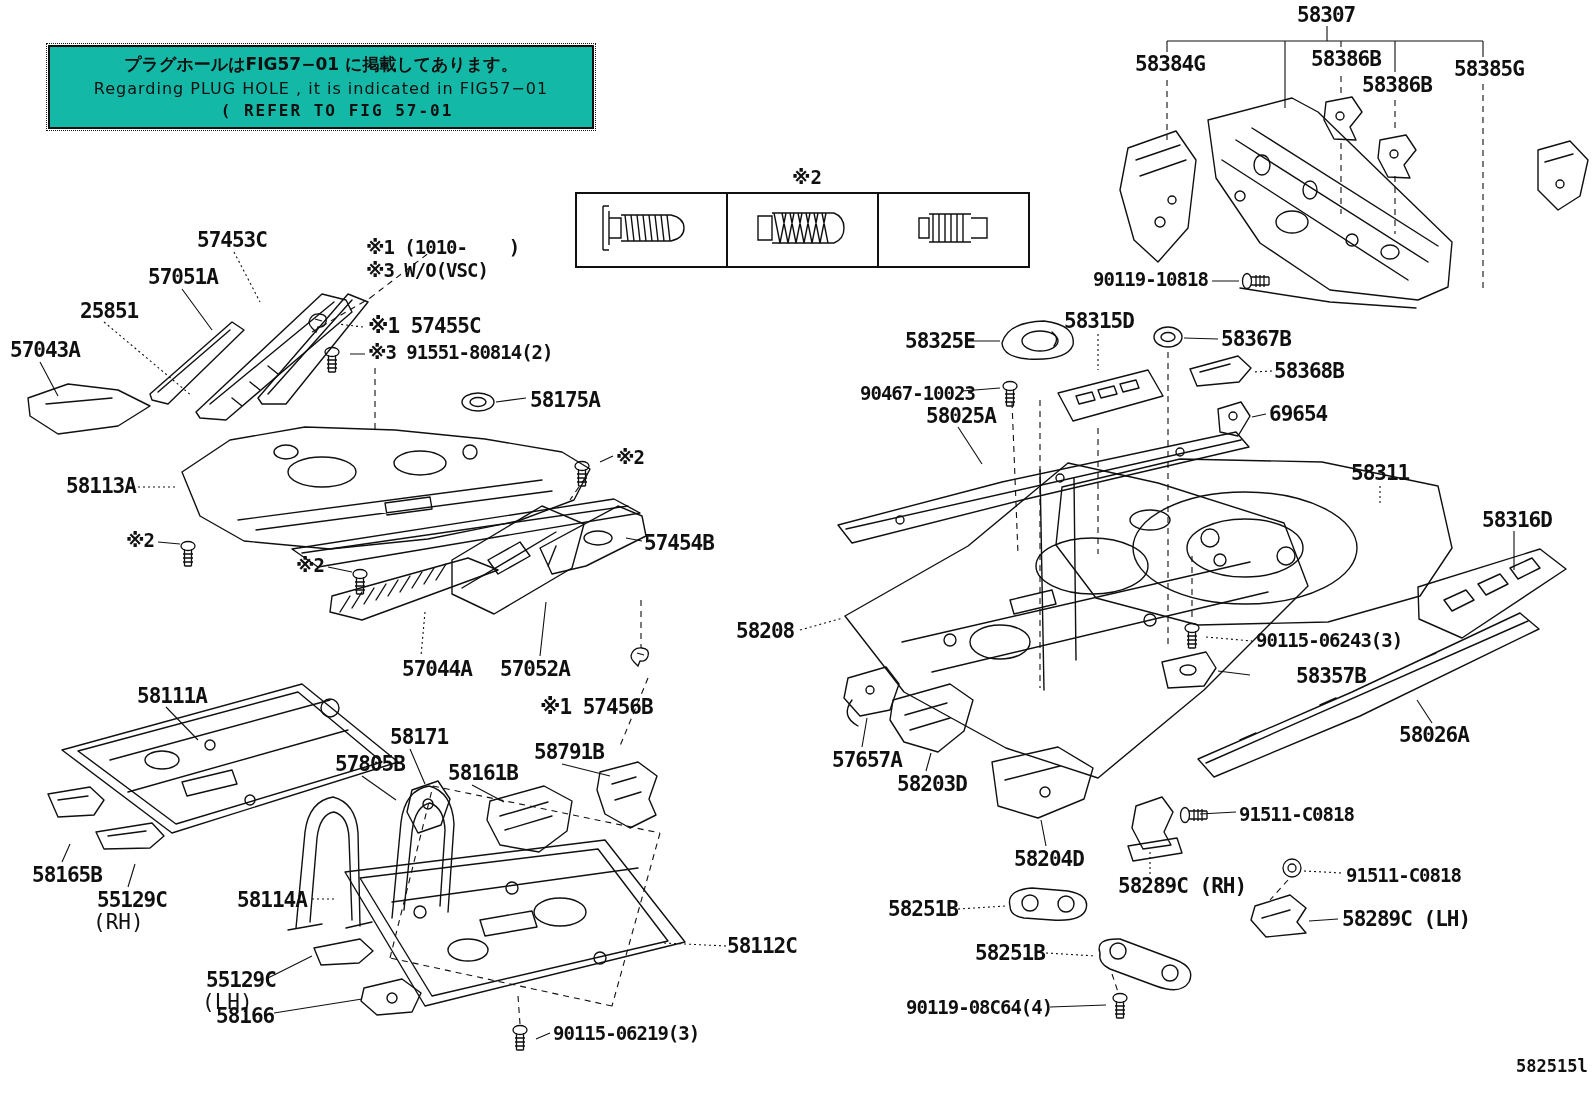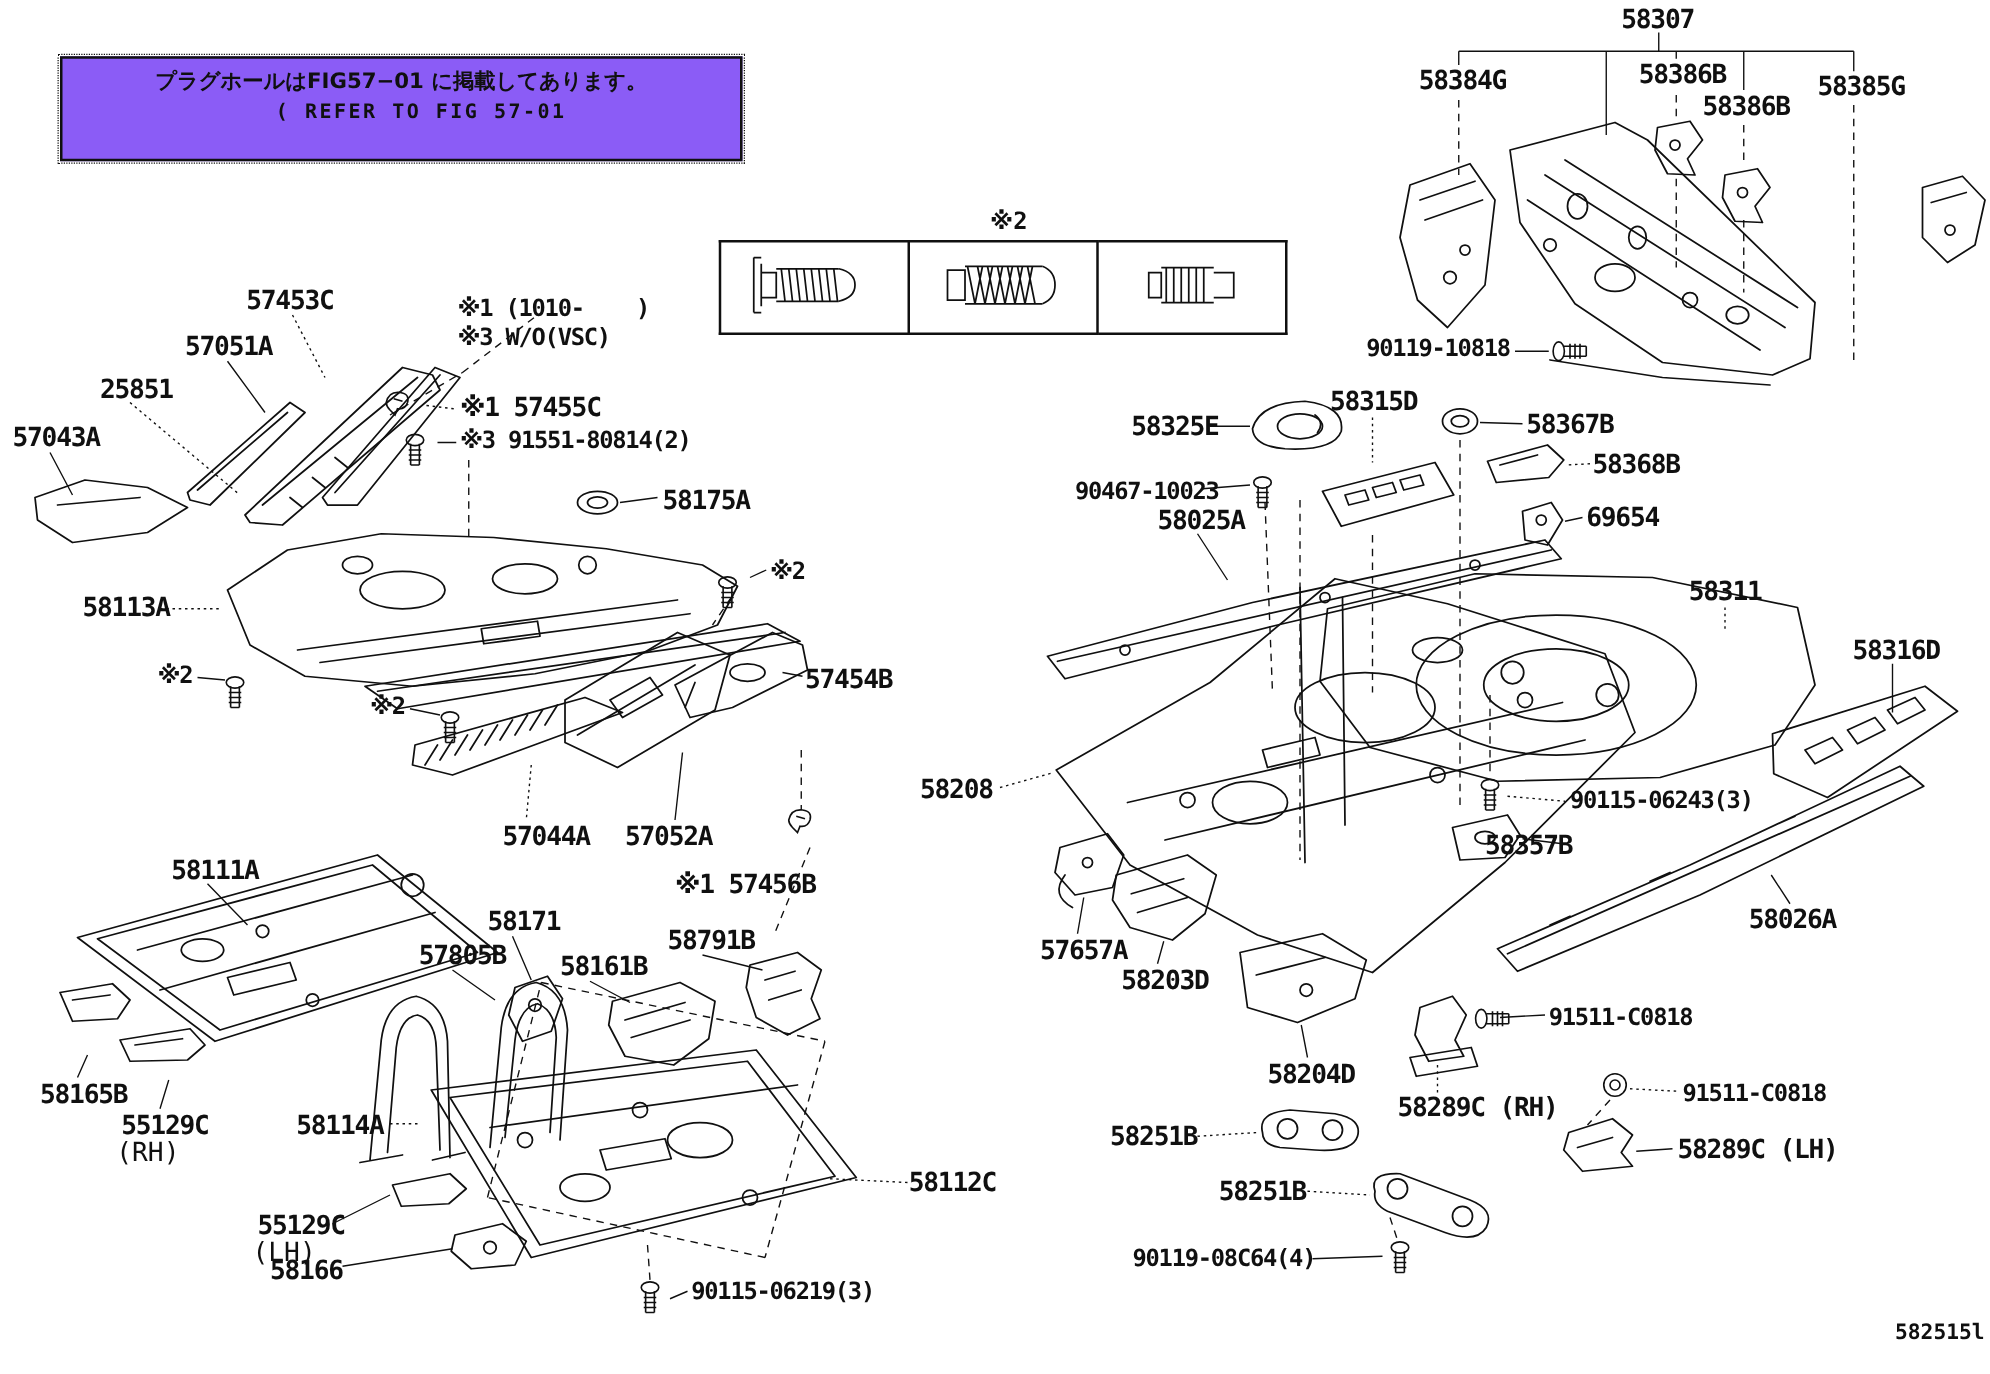--- a/index.html
+++ b/index.html
@@ -5,21 +5,21 @@
   html,body{margin:0;padding:0;background:#fff;}
   .canvas{position:relative;width:1592px;height:1099px;background:#ffffff;overflow:hidden;
           font-family:"DejaVu Sans Mono","DejaVu Sans",monospace;color:#101010;}
   svg.art{position:absolute;left:0;top:0;z-index:1;}
   .lbl{position:absolute;z-index:3;font-weight:700;font-size:21px;line-height:1;
        letter-spacing:-1px;white-space:pre;color:#101010;}
   .lbl.md{font-size:19px;}
   .lbl.plain{font-weight:400;font-size:21px;letter-spacing:0;}
   .note{position:absolute;left:48px;top:45px;width:546px;height:84px;z-index:3;
         border:2px solid #101010;outline:1px dotted #101010;outline-offset:1px;
-        background:#8b5cf6;text-align:center;padding-top:6px;box-sizing:border-box;}
+        background:#14b8a6;text-align:center;padding-top:6px;box-sizing:border-box;}
   .note .jp{font-family:"DejaVu Sans",sans-serif;font-size:17px;font-weight:600;}
   .note .en{font-family:"DejaVu Sans",sans-serif;font-size:16px;letter-spacing:1px;margin-top:3px;}
   .note .ref{font-family:"DejaVu Sans Mono",monospace;font-size:16px;font-weight:700;letter-spacing:2px;margin-top:3px;margin-left:32px;}
   .tmark{position:absolute;left:575px;top:166px;width:464px;text-align:center;z-index:3;
          font-size:19px;font-weight:700;}
   table.ftable{position:absolute;left:575px;top:192px;z-index:3;border-collapse:collapse;background:#fff;}
   table.ftable th,table.ftable td{border:2px solid #101010;width:151px;box-sizing:border-box;}
   table.ftable th{height:30px;font-family:"DejaVu Sans Mono",monospace;font-size:18px;
                   font-weight:700;letter-spacing:-1px;}
   table.ftable td{height:74px;text-align:center;vertical-align:middle;}
@@ -229,20 +229,21 @@
       <path d="M375,368 V430 M312,332 L370,298 M370,298 L430,252 M585,478 L570,500 M641,600 V648
                M648,678 L620,746 M433,786 L660,833 M660,833 L612,1006 M612,1006 L390,958 M390,958 L433,786
                M518,996 L520,1024 M1167,80 V140 M1341,76 V95 M1341,143 V214 M1395,100 V132 M1395,176 V234
                M1483,84 V288 M1040,400 V688 M1098,428 V554 M1168,352 V646 M1012,402 L1018,554
                M1192,556 V618 M1288,880 L1270,900 M1112,974 L1118,992"></path>
     </g>
   </svg>
 
   <div class="note">
     <div class="jp">プラグホールはFIG57−01 に掲載してあります。</div>
+    <div class="en">Regarding  PLUG  HOLE , it  is  indicated  in  FIG57−01</div>
     <div class="ref">( REFER TO FIG 57-01</div>
   </div>
 
   <div class="tmark">※2</div>
   <table class="ftable">
     <tbody>
     <tr>
       <td>
         <svg width="130" height="60" viewBox="0 0 130 60">
           <g stroke="#101010" fill="none" stroke-width="1.4">
@@ -315,21 +316,21 @@
   <div class="lbl" style="left:1064px;top:311px">58315D</div>
   <div class="lbl" style="left:1221px;top:329px">58367B</div>
   <div class="lbl" style="left:1274px;top:361px">58368B</div>
   <div class="lbl" style="left:1269px;top:404px">69654</div>
   <div class="lbl md" style="left:860px;top:384px">90467-10023</div>
   <div class="lbl" style="left:926px;top:406px">58025A</div>
   <div class="lbl" style="left:1351px;top:463px">58311</div>
   <div class="lbl" style="left:1482px;top:510px">58316D</div>
   <div class="lbl" style="left:736px;top:621px">58208</div>
   <div class="lbl md" style="left:1256px;top:631px">90115-06243(3)</div>
-  <div class="lbl" style="left:1188px;top:666px">58357B</div>
+  <div class="lbl" style="left:1296px;top:666px">58357B</div>
   <div class="lbl" style="left:1399px;top:725px">58026A</div>
   <div class="lbl" style="left:832px;top:750px">57657A</div>
   <div class="lbl" style="left:897px;top:774px">58203D</div>
   <div class="lbl" style="left:1014px;top:849px">58204D</div>
   <div class="lbl md" style="left:1239px;top:805px">91511-C0818</div>
   <div class="lbl" style="left:1118px;top:876px">58289C (RH)</div>
   <div class="lbl md" style="left:1346px;top:866px">91511-C0818</div>
   <div class="lbl" style="left:1342px;top:909px">58289C (LH)</div>
   <div class="lbl" style="left:888px;top:899px">58251B</div>
   <div class="lbl" style="left:975px;top:943px">58251B</div>

